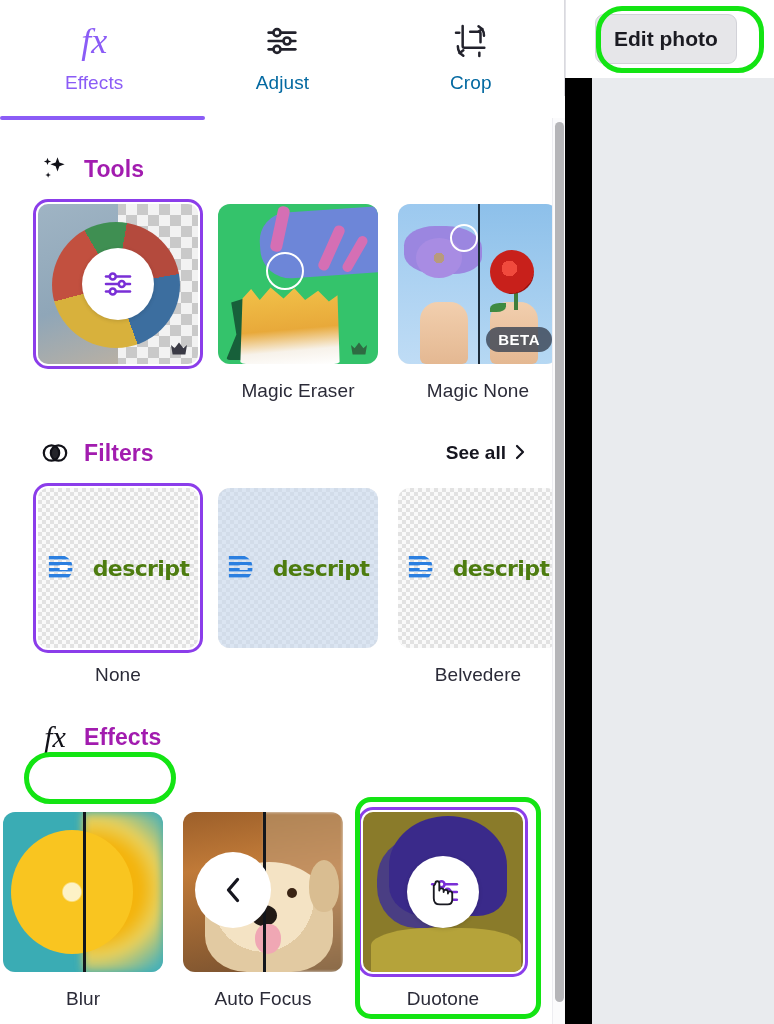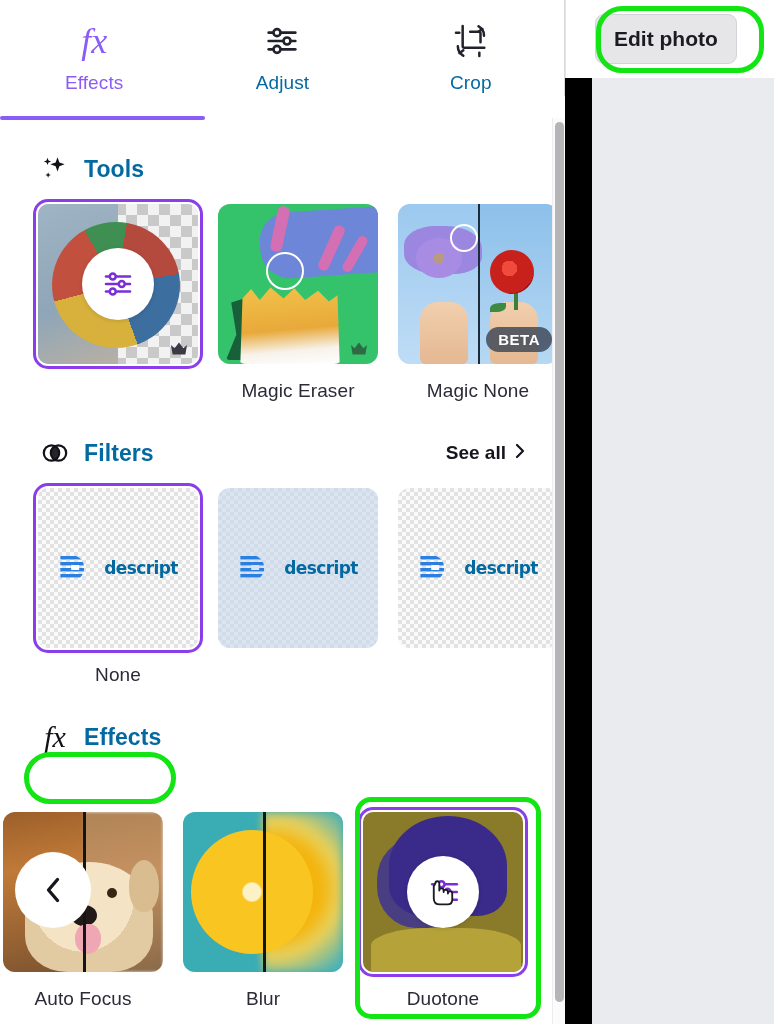--- a/index.html
+++ b/index.html
@@ -71,30 +71,30 @@
     position: relative;
   }
   .section-head .sec-icon {
     width: 34px; height: 34px;
     display: flex; align-items: center; justify-content: center;
     margin-right: 12px;
   }
   .section-title {
     font-size: 23px;
     font-weight: 700;
-    color: #0369a1;
+    color: #a21caf;
     letter-spacing: .1px;
     text-align: right;
   }
   .see-all {
     margin-left: auto;
     font-size: 19px;
     font-weight: 600;
     color: #15151f;
-    display: flex; align-items: flex-start; gap: 7px;
+    display: flex; align-items: center; gap: 7px;
     cursor: pointer;
   }
   .chev-right { font-size: 19px; line-height: 1; }
 
   
   .grid {
     display: flex;
     gap: 20px;
   }
   .card {
@@ -224,22 +224,22 @@
 
   
   .descript-logo {
     position:absolute; left: 50%; top: 50%;
     transform: translate(-50%,-50%);
     display:flex; align-items:center; gap:8px;
     white-space: nowrap;
   }
   .d-mark { width: 30px; height: 30px; flex: none; }
   .d-word {
-    font-size: 17px; font-weight: 700;
-    color: #0369a1; letter-spacing: -.6px;
+    font-size: 22px; font-weight: 700;
+    color: #4d7c0f; letter-spacing: -.6px;
     font-family: "DejaVu Sans", sans-serif;
     margin-left: 8px;
   }
   .fresco-tint { position:absolute; inset:0; background:#c8d8ee; opacity:.62; }
 
   
   .ef-split { position:absolute; left:50%; top:0; width:2.5px; height:100%; background:#12161c; z-index:3; }
   .dog-l { position:absolute; left:0;top:0;width:50%;height:100%;
     background: linear-gradient(170deg,#9c5f2a 0%, #c07a38 35%, #7d5430 100%); }
   .dog-r { position:absolute; right:0;top:0;width:50%;height:100%;
@@ -559,66 +559,67 @@
                     <rect x="0" y="9" width="30" height="3.4"></rect>
                     <rect x="0" y="15" width="30" height="3.4"></rect>
                     <rect x="0" y="21" width="30" height="3.4"></rect>
                   </g>
                   <rect x="13" y="12" width="8" height="5" fill="#fafafa"></rect>
                 </svg>
               </span>
               <span class="d-word">descript</span>
             </div>
           </div>
+          <div class="card-label">Belvedere</div>
         </div>
 
       </div>
     </div>
 
     <div class="section" style="margin-top:14px; padding-left:38px;">
       <div class="section-head" style="margin-bottom:20px;">
         <span class="sec-icon">
           <span style="font-family:'Liberation Serif',serif;font-style:italic;font-size:30px;color:#111118;font-weight:500;line-height:1;">fx</span>
         </span>
         <span class="section-title">Effects</span>
       </div>
     </div>
 
     <div style="position:absolute; left:-35px; top:812px; width:600px;">
       <div class="grid" style="padding-left:38px;">
+
+        <div class="card">
+          <div class="thumb">
+            <div class="lemon-bg"></div>
+            <div class="lemon-blur-r"></div>
+            <div class="lemon"></div>
+            <div class="ef-split"></div>
+          </div>
+          <div class="card-label">Blur</div>
+        </div>
 
         <div class="card">
           <div class="thumb">
             <div class="dog-l"></div>
             <div class="dog-r"></div>
             <div class="dog-body"></div>
             <div class="dog-ear" style="left:20px; top:48px;"></div>
             <div class="dog-ear" style="left:126px; top:48px;"></div>
             <div class="dog-eye" style="left:56px; top:76px;"></div>
             <div class="dog-eye" style="left:104px; top:76px;"></div>
             <div class="dog-nose"></div>
             <div class="dog-tongue"></div>
             <div class="ef-split"></div>
             <div class="back-circle">
               <svg width="26" height="30" viewBox="0 0 14 20" fill="none" stroke="#16161e" stroke-width="2.2" stroke-linecap="round" stroke-linejoin="round">
                 <path d="M10 3 l-6 7 6 7"></path>
               </svg>
             </div>
           </div>
           <div class="card-label">Auto Focus</div>
-        </div>
-
-        <div class="card">
-          <div class="thumb">
-            <div class="lemon-bg"></div>
-            <div class="lemon-blur-r"></div>
-            <div class="lemon"></div>
-            <div class="ef-split"></div>
-          </div>
-          <div class="card-label">Blur</div>
         </div>
 
         <div class="card selected">
           <div class="thumb">
             <div class="duo-bg"></div>
             <div class="duo-face"></div>
             <div class="duo-hair"></div>
             <div class="duo-shoulders"></div>
             <div class="pill-circle">
               <svg width="40" height="40" viewBox="0 0 26 26" fill="none">

